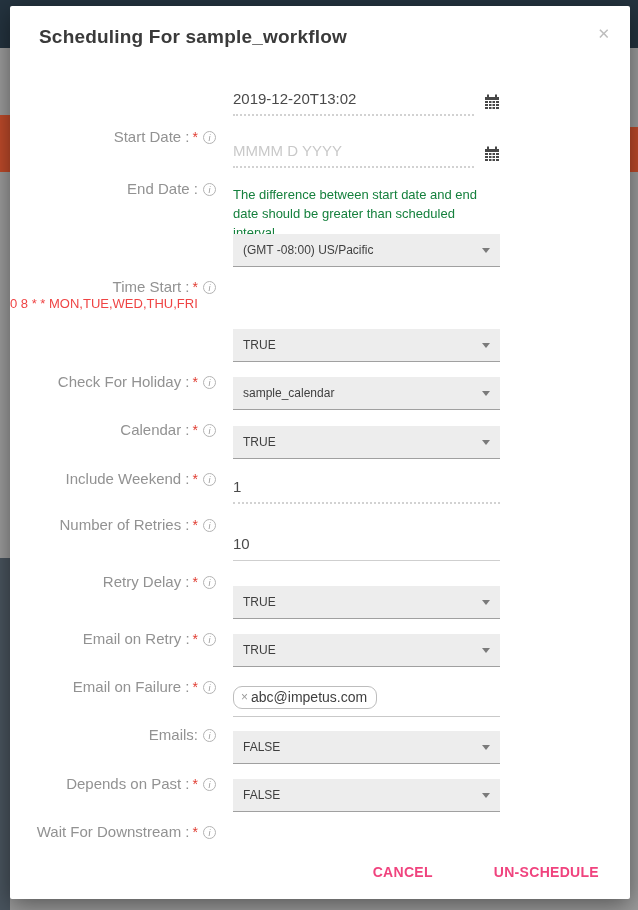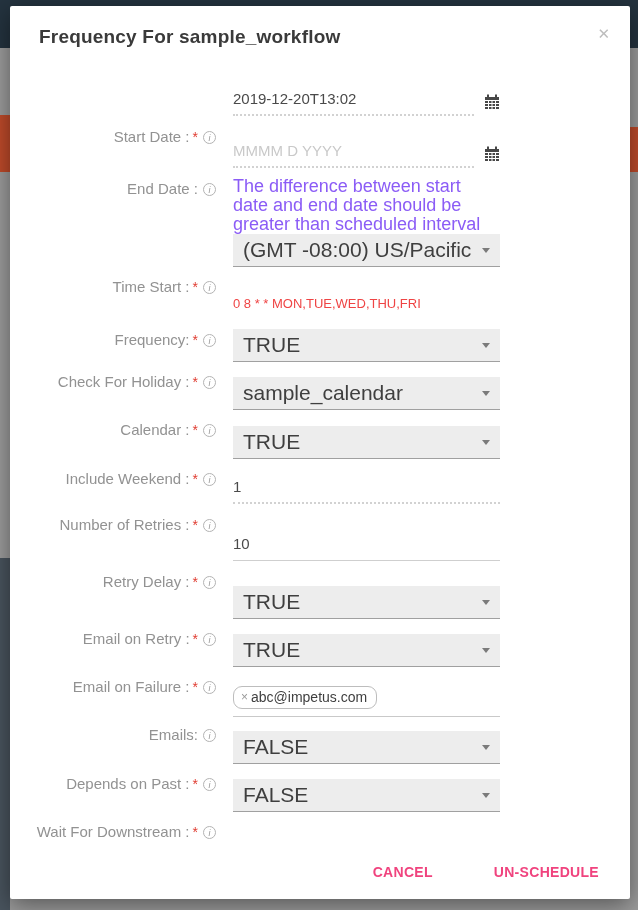--- a/index.html
+++ b/index.html
@@ -47,21 +47,21 @@
     font-size:9px; line-height:12px; color:#9a9a9a; text-align:center;
     margin-left:5px; vertical-align:1px; font-style:normal; cursor:pointer;
   }
   .ctl { width:267px;justify-content:space-between; }
 
   
   .select {
     width:267px; height:33px; background:#ededed;
     border-bottom:1px solid #a0a0a0;
     display:flex; align-items:center; padding:16px 10px;
-    font-size:21px; color:#3f3f3f; cursor:pointer;
+    font-size:12px; color:#3f3f3f; cursor:pointer;
   }
   .select .val { flex:1; white-space:nowrap; overflow:hidden; }
   .caret {
     width:0; height:0;
     border-left:4px solid transparent; border-right:4px solid transparent;
     border-top:5px solid #7b7b7b;
   }
 
   
   .text-input {
@@ -70,21 +70,21 @@
     outline:none; background:transparent; padding:0 0 4px 0;
     font-family:inherit;
   }
   .text-input::placeholder { color:#c9c9c9; opacity:1; }
   .text-input.solid { border-bottom:1px solid #cfcfcf; }
 
   .date-wrap { display:flex; align-items:flex-end; width:267px; }
   .date-wrap .text-input { flex:1; margin-right:10px; }
   .cal-icon { padding-bottom:6px; cursor:pointer; line-height:0; }
 
-  .helper { margin-top:9px; width:264px; font-size:18px; line-height:19px; color:#8b5cf6; }
+  .helper { margin-top:17px; width:264px; font-size:13px; line-height:19px; color:#15803d; }
 
   .freq-value { font-size:13px; color:#ef4444; line-height:20px; white-space:nowrap; }
 
   
   .emails-wrap { width:267px; border-bottom:1px solid #c9c9c9; padding-bottom:7px; }
   .chip {
     display:inline-flex; align-items:center;
     border:1px solid #bdbdbd; border-radius:9px;
     padding:2px 9px 3px 7px; font-size:14px; color:#3f3f3f; background:#fff;
   }
@@ -100,21 +100,21 @@
 </head>
 <body>
 
 <div class="bg-topbar"></div>
 <div class="bg-orange-l"></div>
 <div class="bg-orange-r"></div>
 <div class="bg-dark-l"></div>
 
 <div class="modal">
 
-  <div class="modal-title">Frequency For sample_workflow</div>
+  <div class="modal-title">Scheduling For sample_workflow</div>
   <div class="close-btn">✕</div>
 
   <div class="row lh30" style="top:80px">
     <div class="lbl">
       <span>Start Date :</span><span class="req">*</span><span class="info"><i>i</i></span>
     </div>
     <div class="ctl date-wrap">
       <input class="text-input" type="text" value="2019-12-20T13:02" style="">
       <span class="cal-icon">
         <svg width="16" height="16" viewBox="0 0 16 16">
@@ -165,23 +165,20 @@
     <div class="lbl">
       <span>Time Start :</span><span class="req">*</span><span class="info"><i>i</i></span>
     </div>
     <div class="select">
       <span class="val">(GMT -08:00) US/Pacific</span>
       <span class="caret"></span>
     </div>
   </div>
 
   <div class="row lh20" style="top:288px">
-    <div class="lbl">
-      <span>Frequency:</span><span class="req">*</span><span class="info"><i>i</i></span>
-    </div>
     <div class="ctl freq-value">0 8 * * MON,TUE,WED,THU,FRI</div>
   </div>
 
   <div class="row lh33" style="top:323px">
     <div class="lbl">
       <span>Check For Holiday :</span><span class="req">*</span><span class="info"><i>i</i></span>
     </div>
     <div class="select">
       <span class="val">TRUE</span>
       <span class="caret"></span>

